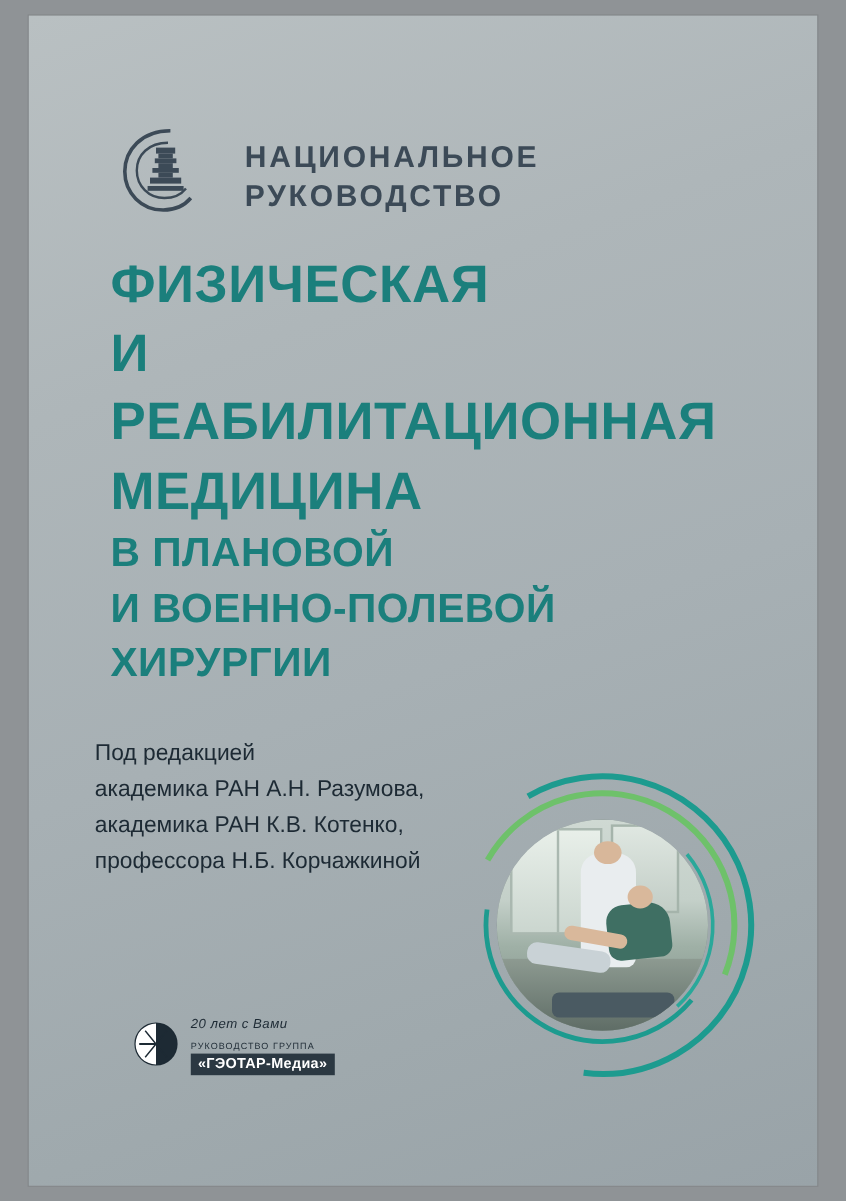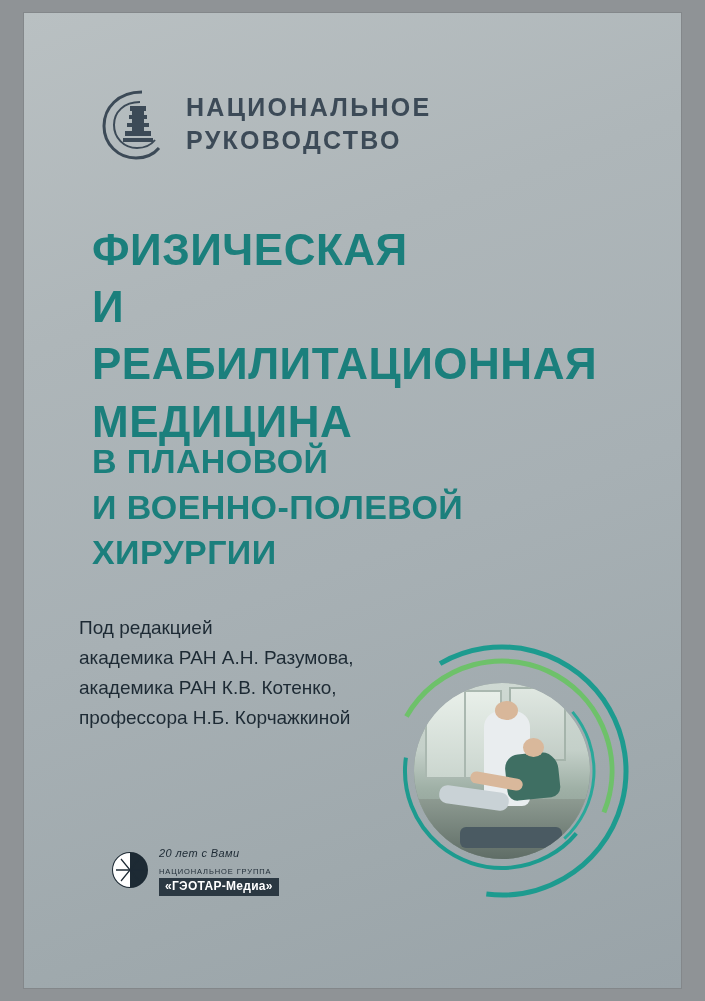--- a/index.html
+++ b/index.html
@@ -21,24 +21,24 @@
     height: 975px;
     background: linear-gradient(160deg, #b9c0c2 0%, #aeb6b9 28%, #a7b0b4 55%, #9fa9ad 80%, #99a3a8 100%);
     box-shadow: 0 0 0 1px rgba(0,0,0,0.08);
     overflow: hidden;
   }
 
   
   .series {
     position: absolute;
     left: 72px;
-    top: 71px;
+    top: 88px;
     display: flex;
-    align-items: center;
-    gap: 16px;
+    align-items: flex-end;
+    gap: 34px;
   }
   .series-emblem {
     width: 74px;
     height: 80px;
   }
   .series-text {
     color: #3c4a57;
     font-size: 25px;
     font-weight: bold;
     letter-spacing: 2.3px;
@@ -53,21 +53,20 @@
     left: 68px;
     top: 196px;
     width: 540px;
     color: #1b7f7c;
     font-size: 44px;
     font-weight: bold;
     line-height: 1.30;
     letter-spacing: 0.5px;
     text-transform: uppercase;
     white-space: pre-line;
-    margin-top: 12px;
   }
   .title-sub {
     position: absolute;
     left: 68px;
     top: 408px;
     width: 560px;
     color: #1b7f7c;
     font-size: 34px;
     font-weight: bold;
     line-height: 1.34;
@@ -313,18 +312,18 @@
       <svg viewBox="0 0 40 40" width="40" height="40" aria-hidden="true">
         <circle cx="20" cy="20" r="17" fill="none" stroke="#1d2a34" stroke-width="2"></circle>
         <path d="M20 3 A17 17 0 0 1 20 37 Z" fill="#1d2a34"></path>
         <path d="M20 3 A17 17 0 0 0 20 37 Z" fill="#ffffff"></path>
         <path d="M6 20 L34 20" stroke="#1d2a34" stroke-width="1.5"></path>
         <path d="M11 9 L29 31 M29 9 L11 31" stroke="#1d2a34" stroke-width="1.2"></path>
       </svg>
     </span>
     <span class="pub-text">
       <span class="pub-anniv">20 лет с Вами</span><br>
-      <span class="pub-group">НАЦИОНАЛЬНОЕ ГРУППА</span><br>
+      <span class="pub-group">РУКОВОДСТВО ГРУППА</span><br>
       <span class="pub-name">«ГЭОТАР-Медиа»</span>
     </span>
   </div>
 
 </div>
 
 </body></html>

